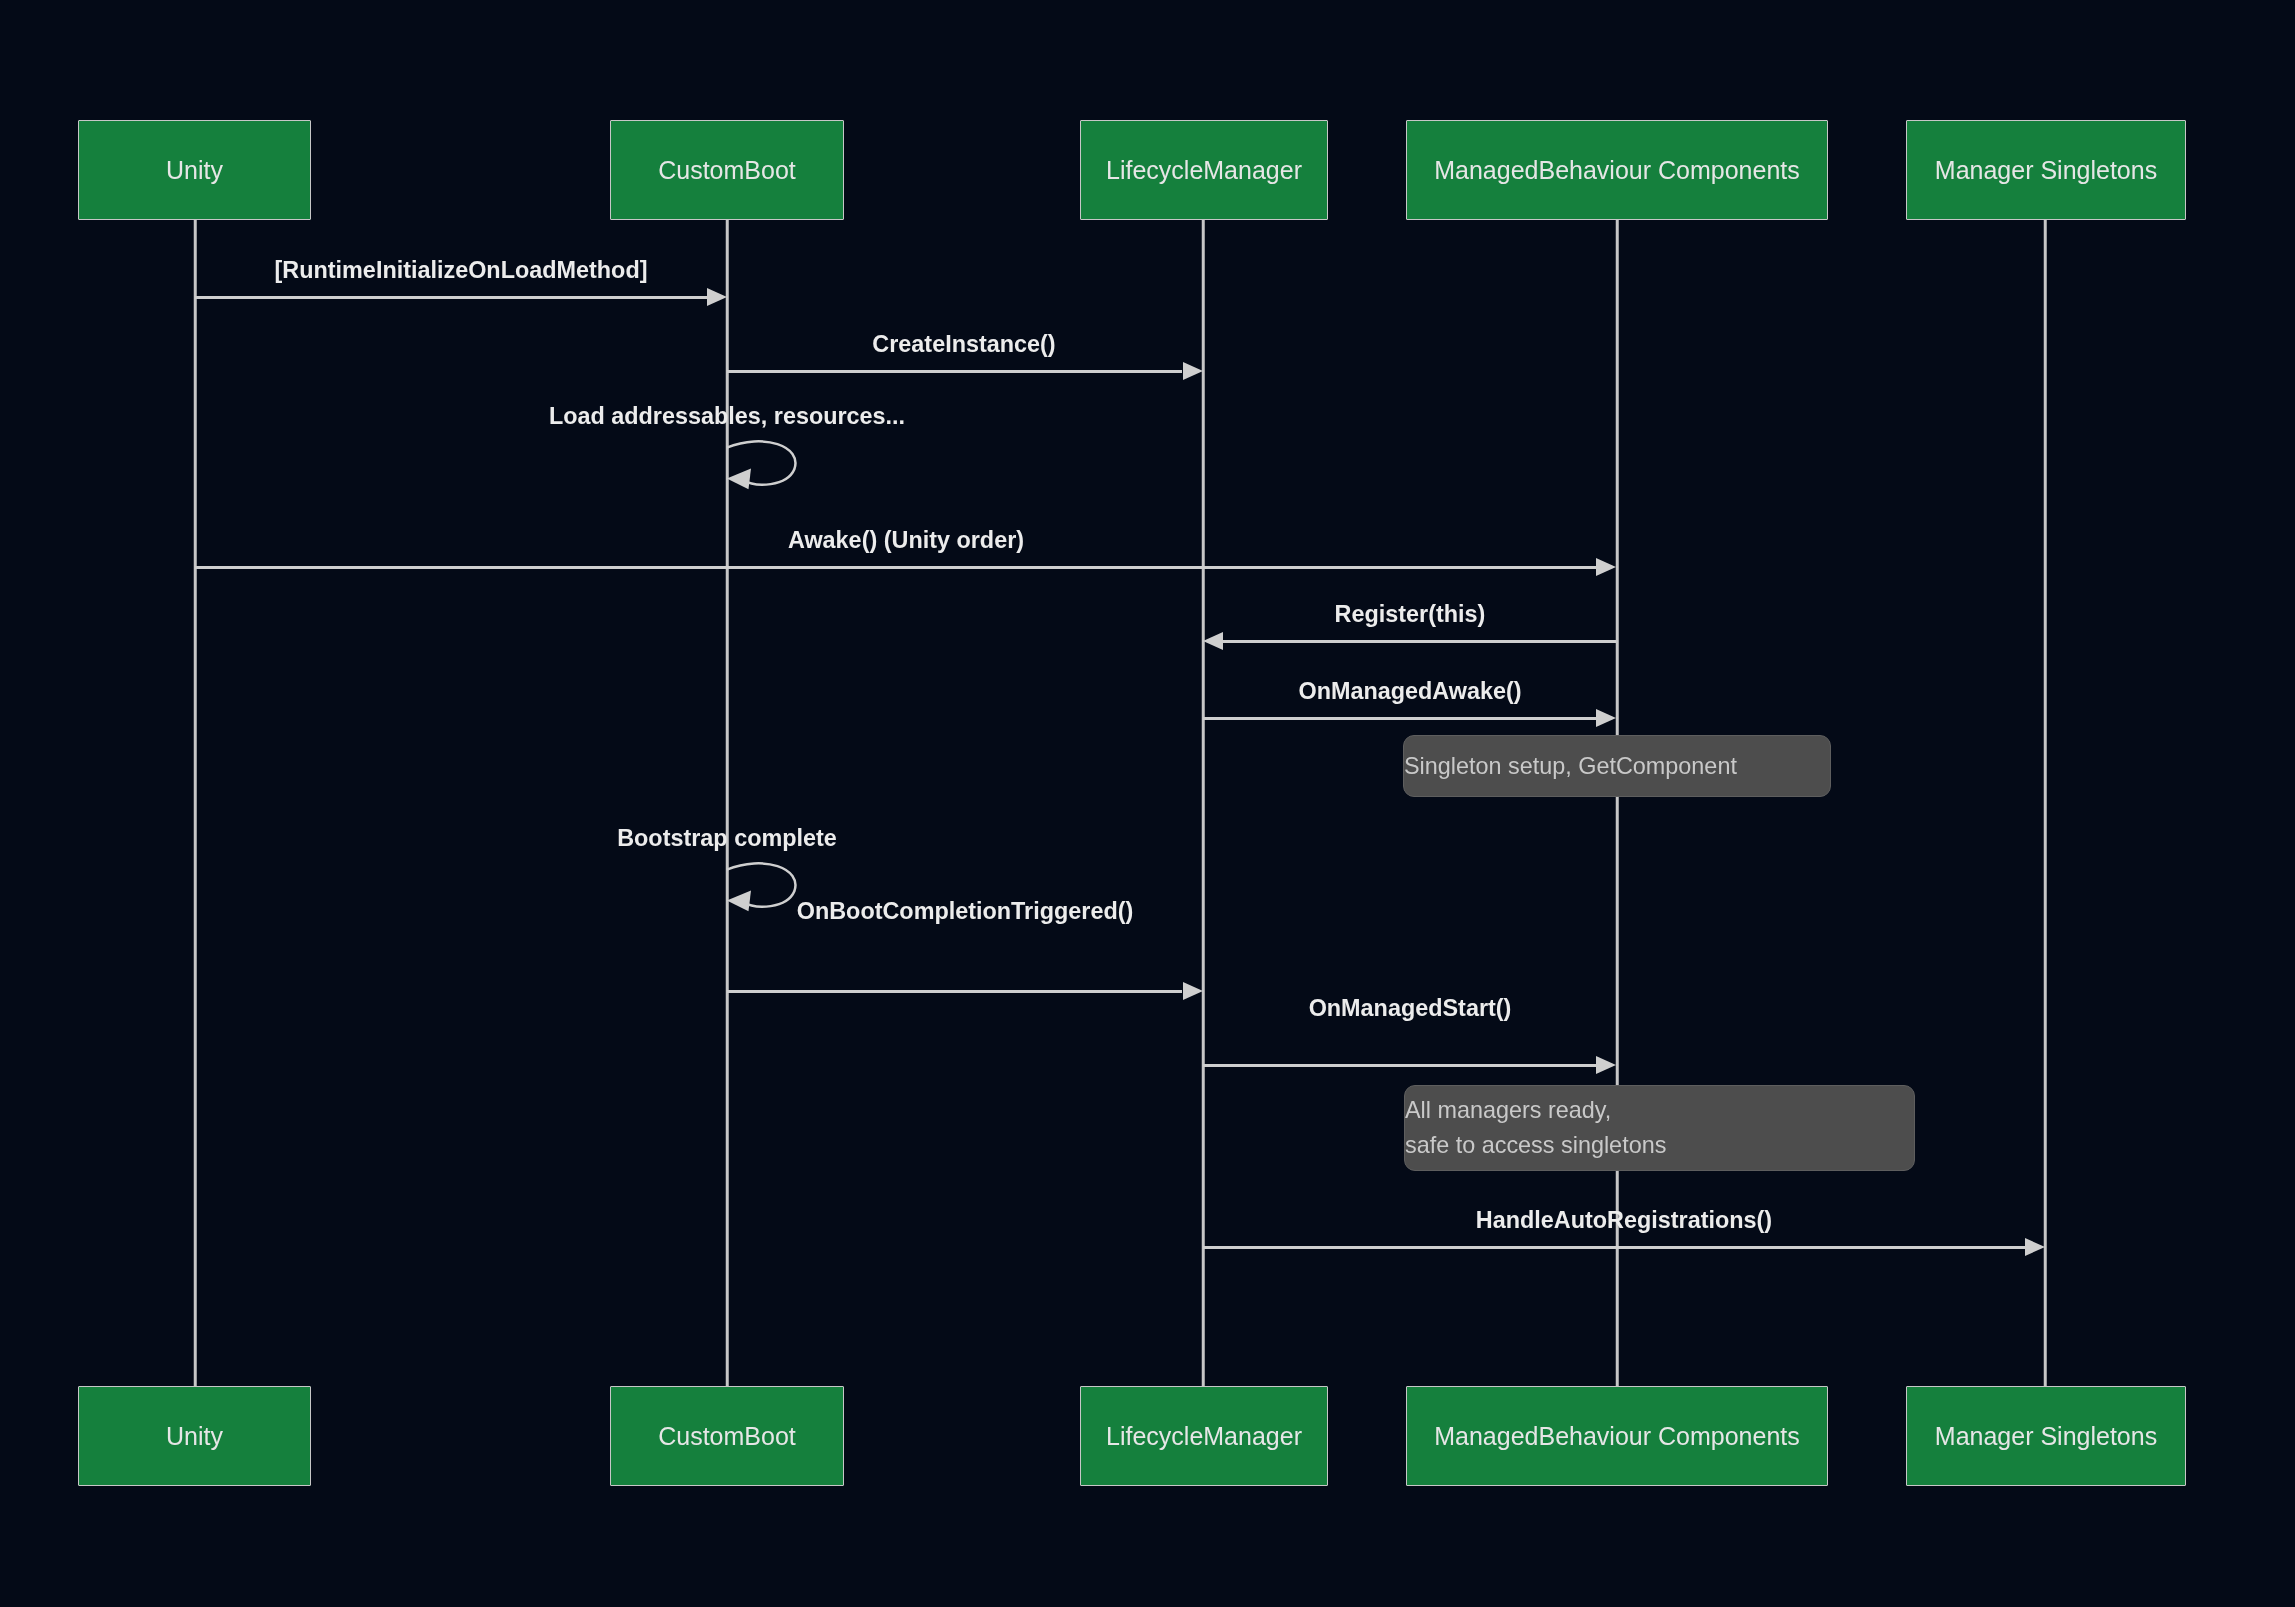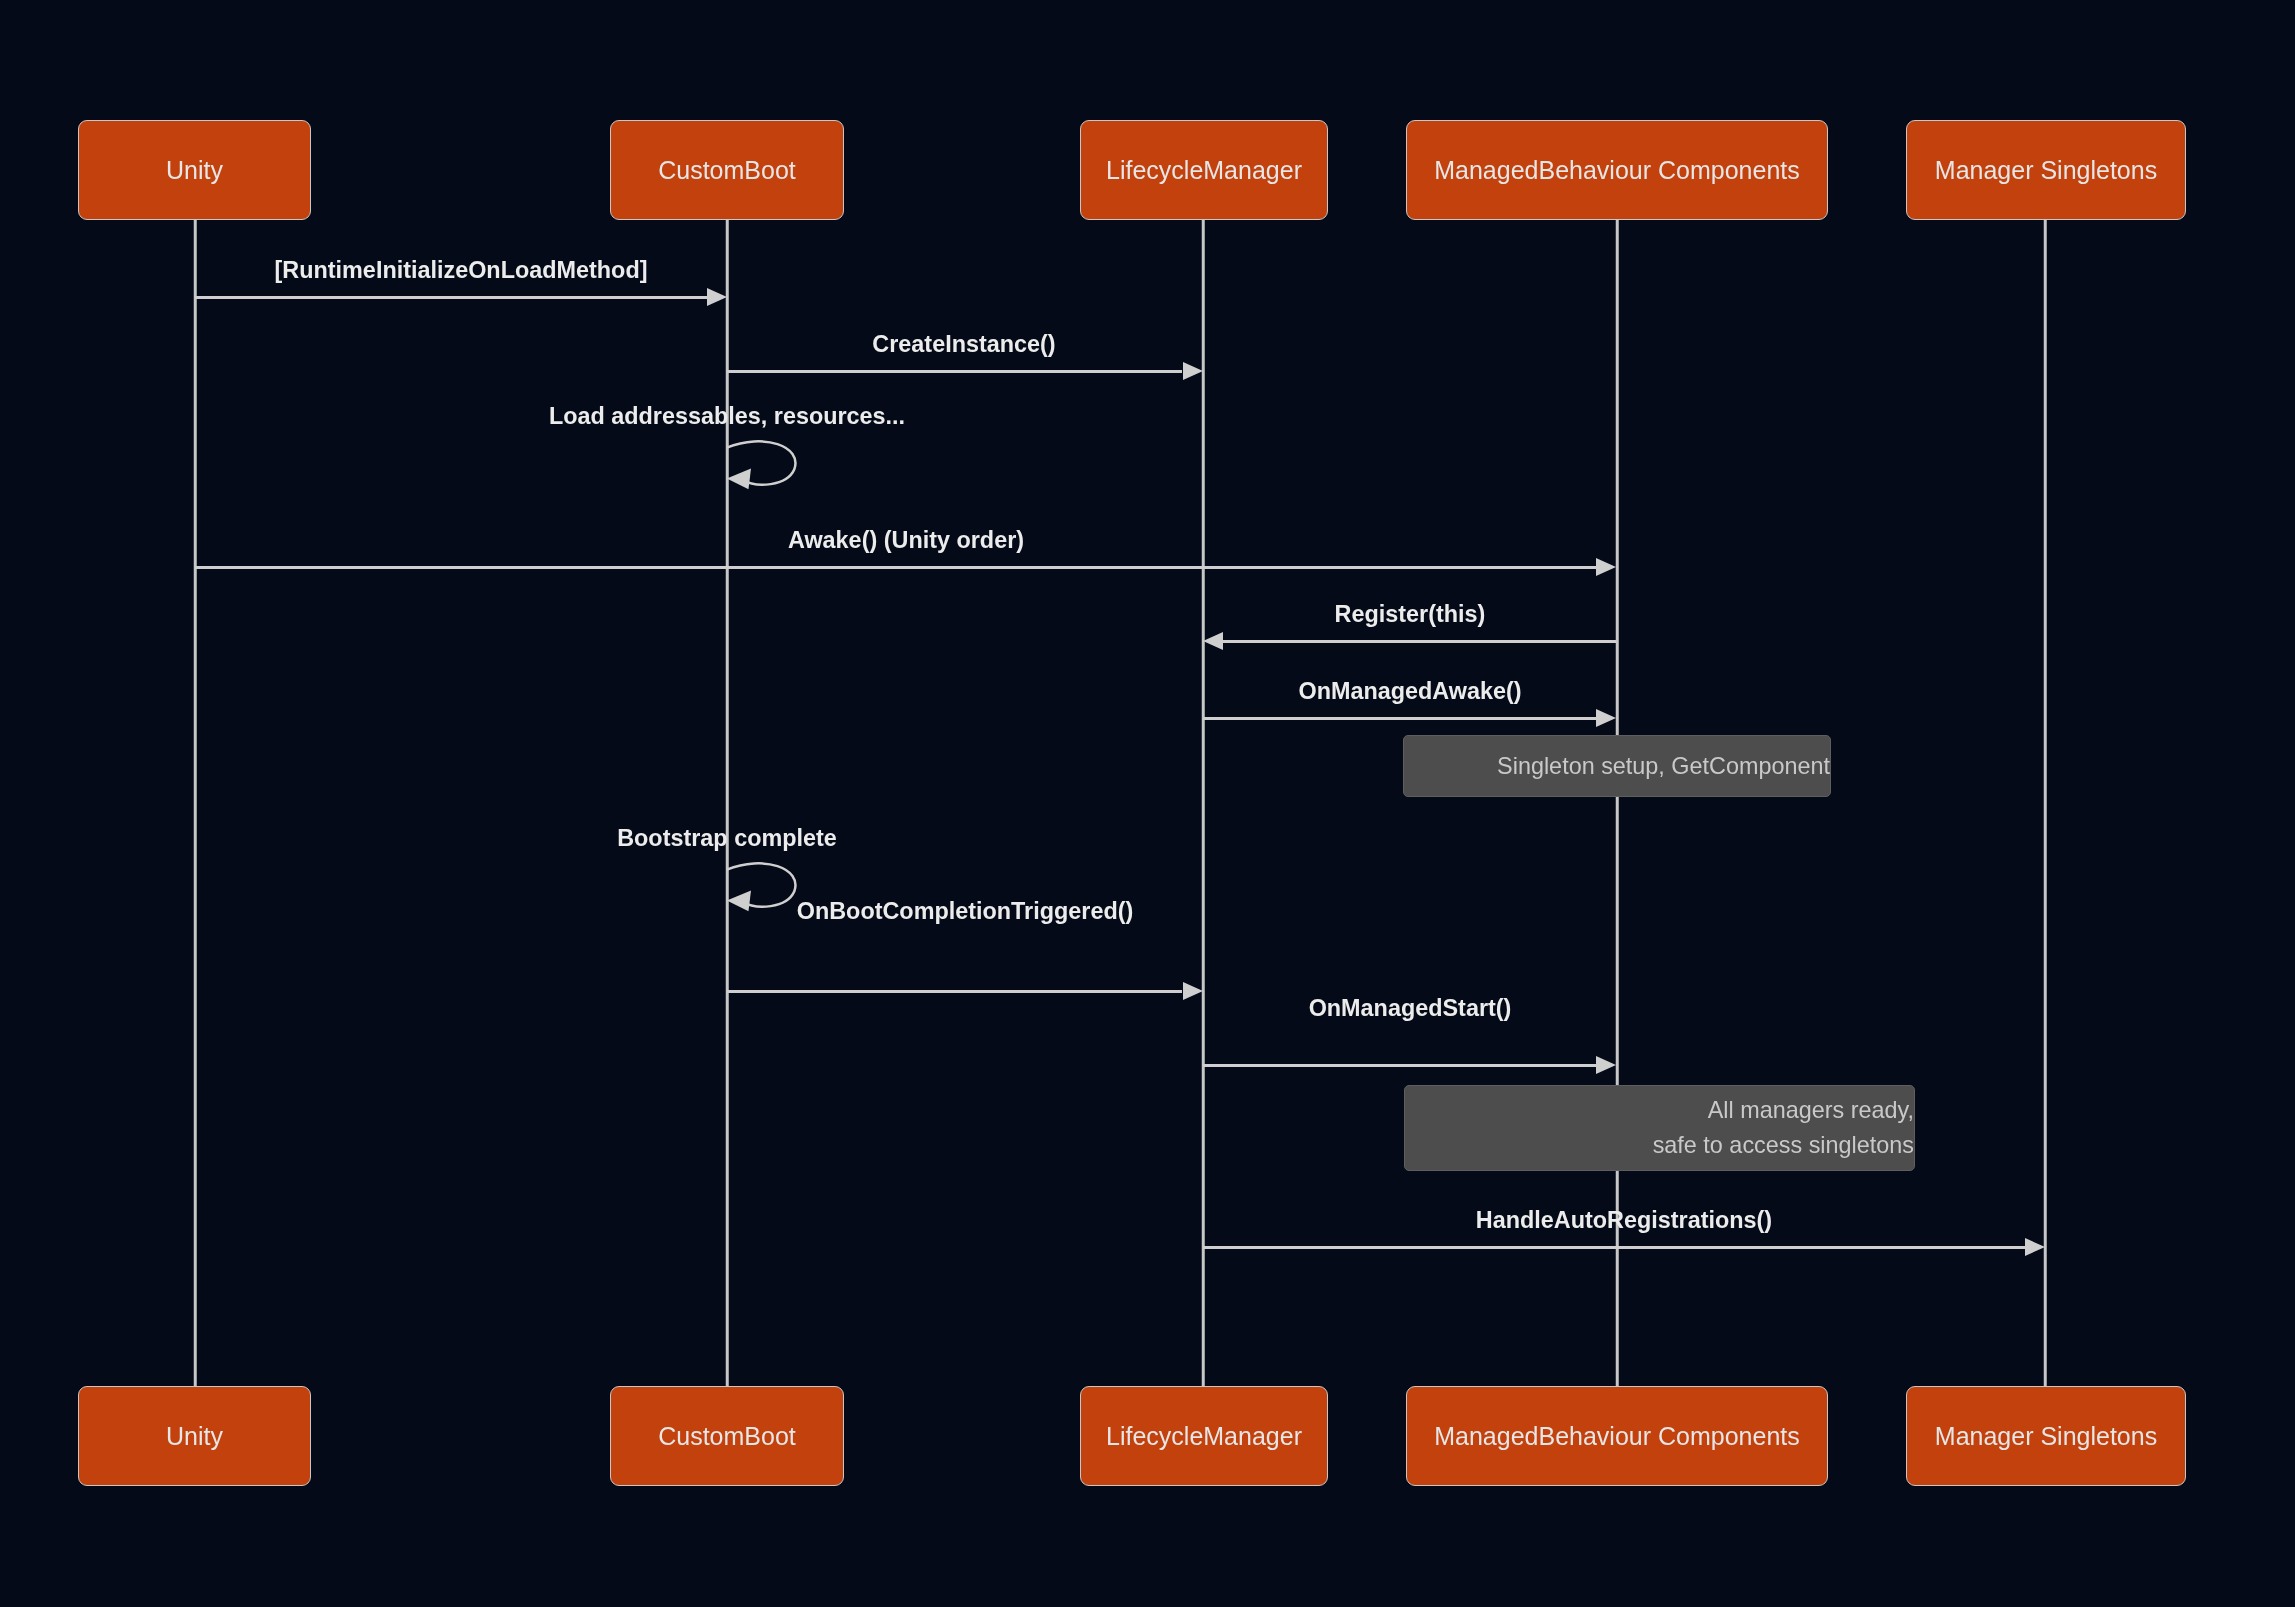--- a/index.html
+++ b/index.html
@@ -7,23 +7,23 @@
     position:relative;
     width:2295px;
     height:1607px;
     background:#040a17;
     font-family:"Liberation Sans","DejaVu Sans",sans-serif;
     overflow:hidden;
   }
   .actor{
     position:absolute;
     height:100px;
-    background:#c2410c;
+    background:#15803d;
     border:1.7px solid #c7c7c7;
-    border-radius:9px;
+    border-radius:1px;
     box-sizing:border-box;
     display:flex;
     align-items:center;
     justify-content:center;
     color:#e6e6e6;
     font-size:25px;
     white-space:nowrap;
   }
   .lifeline{
     position:absolute;
@@ -59,25 +59,25 @@
     width:0;height:0;
     border-top:9.2px solid transparent;
     border-bottom:9.2px solid transparent;
     border-right:20px solid #cfcfcf;
   }
   .self-loop{position:absolute;}
   .note{
     position:absolute;
     background:#4d4d4d;
     border:1.7px solid #5e5e5e;
-    border-radius:5px;
+    border-radius:11px;
     box-sizing:border-box;
     display:flex;
     flex-direction:column;
-    align-items:flex-end;
+    align-items:flex-start;
     justify-content:center;
     color:#c9c9c9;
     font-size:23.4px;
     line-height:35px;
     white-space:nowrap;
   }
 </style>
 </head>
 <body>
 

